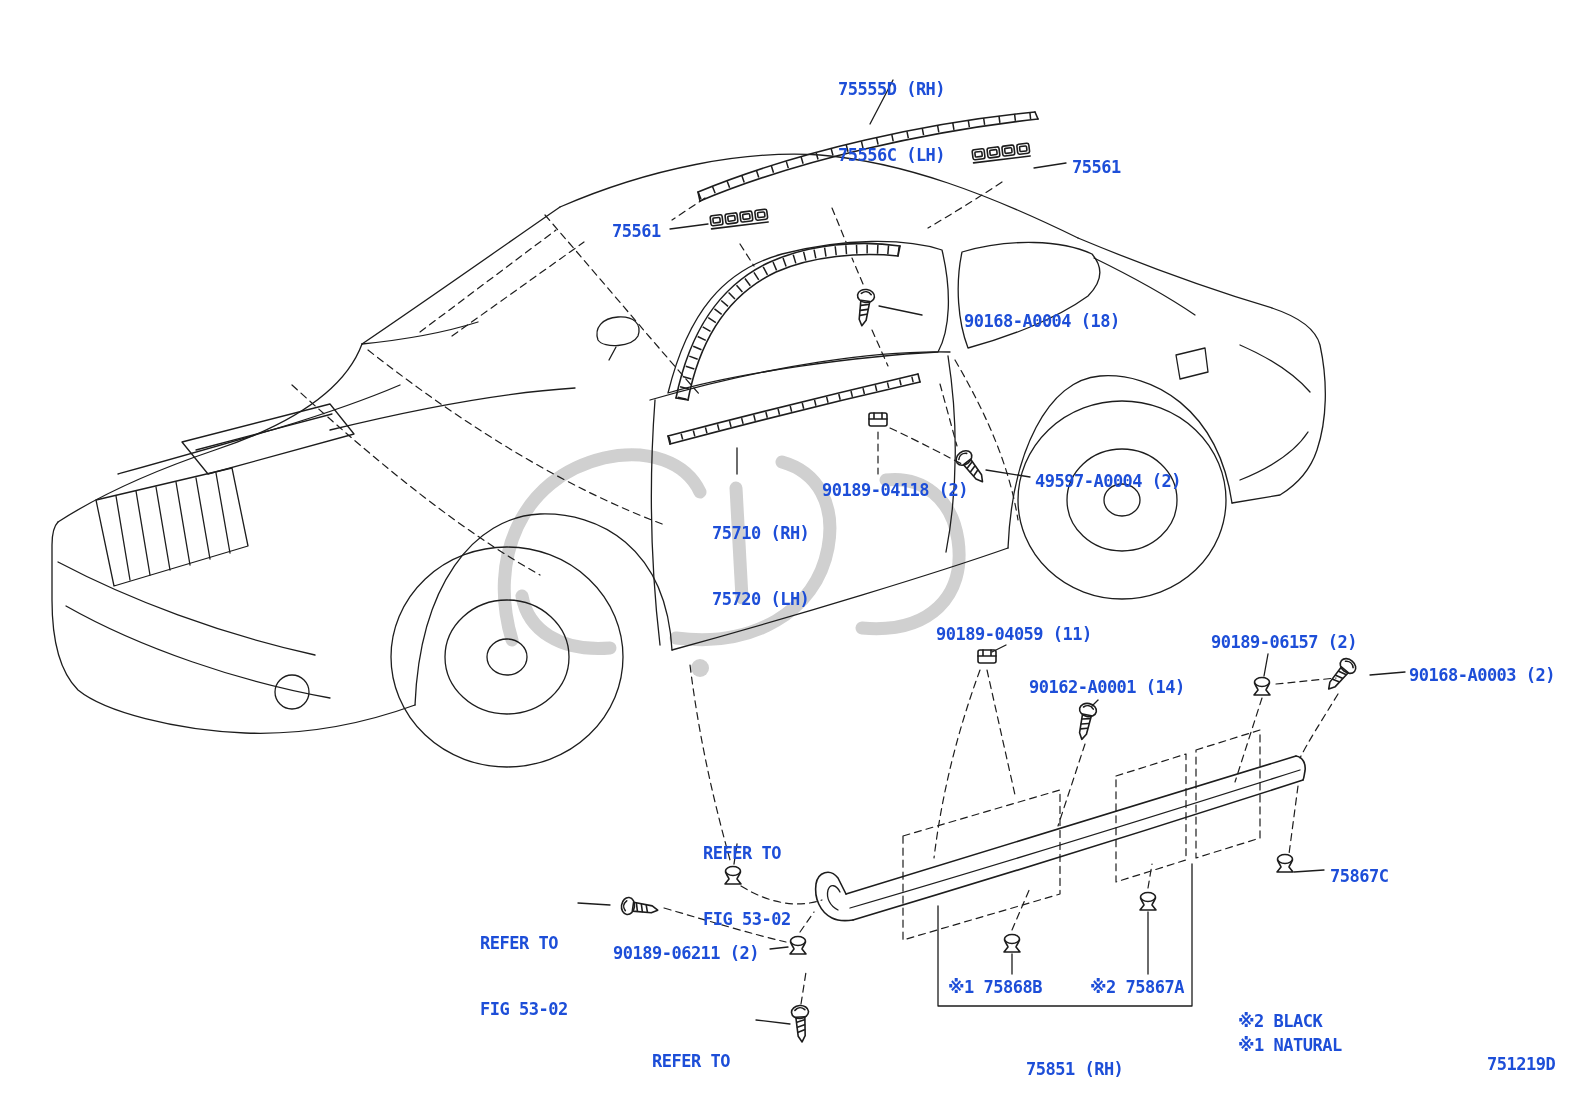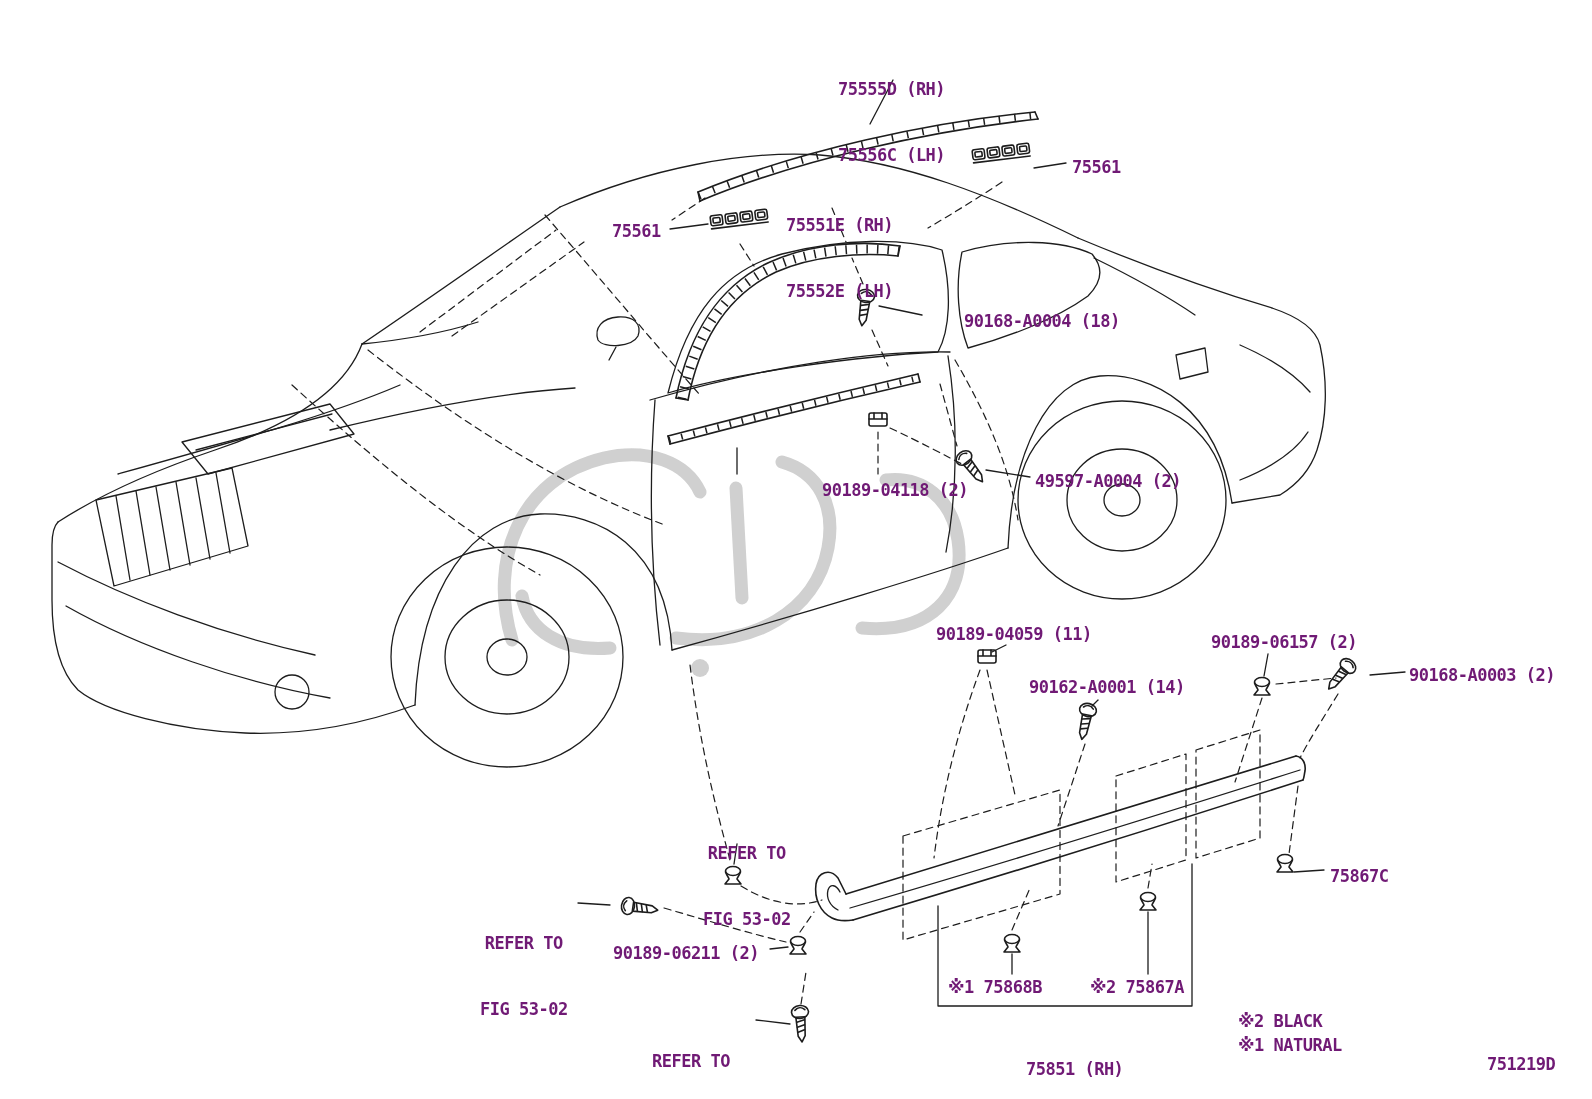--- a/index.html
+++ b/index.html
@@ -5,21 +5,21 @@
   html,body{margin:0;padding:0}
   body{
     width:1592px;height:1099px;background:#ffffff;position:relative;overflow:hidden;
     font-family:"DejaVu Sans Mono","DejaVu Sans",monospace;
   }
   .stage{position:absolute;inset:0}
   svg{position:absolute;left:0;top:0}
   .label{
     position:absolute;
     font:bold 17px/22px "DejaVu Sans Mono","DejaVu Sans",monospace;
-    color:#701a75;letter-spacing:-0.5px;white-space:pre;text-align:center;
+    color:#1d4ed8;letter-spacing:-0.5px;white-space:pre;
   }
   .label span{display:block}
   .ln{fill:none;stroke:#1d1d1d;stroke-width:1.3;stroke-linecap:round;stroke-linejoin:round}
   .p{stroke-width:1.6}
   .dash{stroke-dasharray:7 5;stroke-width:1.2}
   .hatch{fill:none;stroke:#1d1d1d}
   .wm{fill:none;stroke:#cbcbcb;stroke-width:13;stroke-linecap:round;opacity:.9}
 </style>
 </head>
 <body>
@@ -209,26 +209,26 @@
     <path class="ln" d="M 1148 912 L 1148 974"></path>
     <path class="ln dash" d="M 1148 888 L 1152 864"></path>
   </g>
 </svg>
 
 <div class="label" style="left:838px;top:34px">
   <span>75555D (RH)</span>
   <span>75556C (LH)</span>
 </div>
 <div class="label" style="left:1072px;top:156px">75561</div>
-<div class="label" style="left:786px;top:170px">
-  <span>75551E (RH)</span>
-  <span>75552E (LH)</span>
-</div>
 <div class="label" style="left:612px;top:220px">75561</div>
 <div class="label" style="left:964px;top:310px">90168-A0004 (18)</div>
+<div class="label" style="left:712px;top:478px">
+  <span>75710 (RH)</span>
+  <span>75720 (LH)</span>
+</div>
 <div class="label" style="left:822px;top:479px">90189-04118 (2)</div>
 <div class="label" style="left:1035px;top:470px">49597-A0004 (2)</div>
 <div class="label" style="left:936px;top:623px">90189-04059 (11)</div>
 <div class="label" style="left:1211px;top:631px">90189-06157 (2)</div>
 <div class="label" style="left:1409px;top:664px">90168-A0003 (2)</div>
 <div class="label" style="left:1029px;top:676px">90162-A0001 (14)</div>
 <div class="label" style="left:703px;top:798px">
   <span>REFER TO</span>
   <span>FIG 53-02</span>
 </div>

